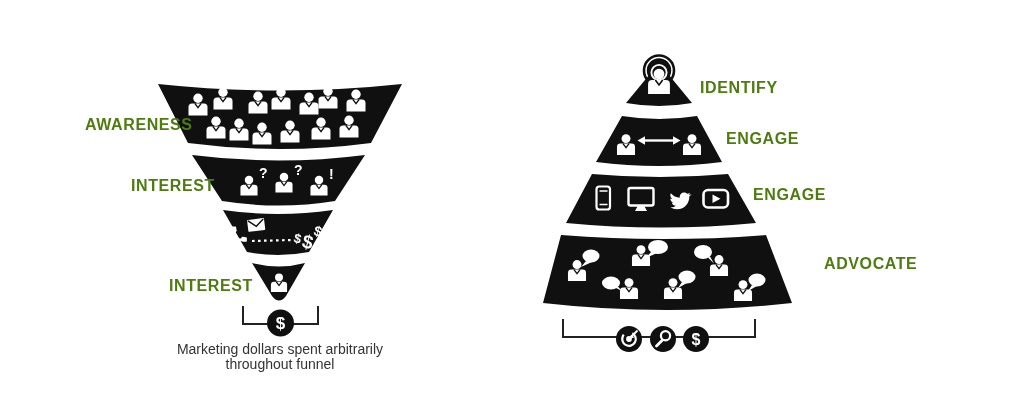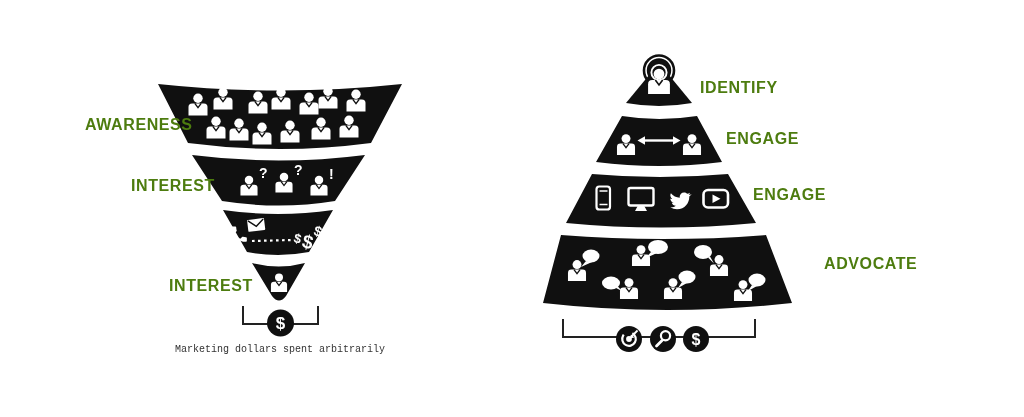--- a/index.html
+++ b/index.html
@@ -5,22 +5,22 @@
   html,body{margin:0;padding:0;background:#ffffff;}
   .canvas{
     position:relative;width:1024px;height:417px;background:#ffffff;overflow:hidden;
     font-family:"Liberation Sans", sans-serif;
   }
   .stage-label{
     position:absolute;font-size:16px;font-weight:600;letter-spacing:.6px;
     color:#4d7c0f;white-space:nowrap;
   }
   .caption{
-    position:absolute;width:260px;text-align:center;font-size:10px;line-height:15px;
-    color:#333333;font-weight:500;font-family:Liberation Mono, monospace;
+    position:absolute;width:260px;text-align:center;font-size:14px;line-height:15px;
+    color:#333333;font-weight:500;
   }
   .caption span{display:block;}
   svg{position:absolute;left:0;top:0;}
   svg text{font-family:"Liberation Sans", sans-serif;font-weight:bold;}
 </style>
 </head>
 <body>
 
 <div class="canvas">
 
@@ -196,16 +196,17 @@
   <div class="stage-label" style="left:131px;top:177px">INTEREST</div>
   <div class="stage-label" style="left:169px;top:277px">INTEREST</div>
 
   <div class="stage-label" style="left:700px;top:79px">IDENTIFY</div>
   <div class="stage-label" style="left:726px;top:130px">ENGAGE</div>
   <div class="stage-label" style="left:753px;top:186px">ENGAGE</div>
   <div class="stage-label" style="left:824px;top:255px">ADVOCATE</div>
 
   <div class="caption" style="left:150px;top:342px">
     <span>Marketing dollars spent arbitrarily</span>
+    <span>throughout funnel</span>
   </div>
 
 
 </div>
 
 </body></html>

